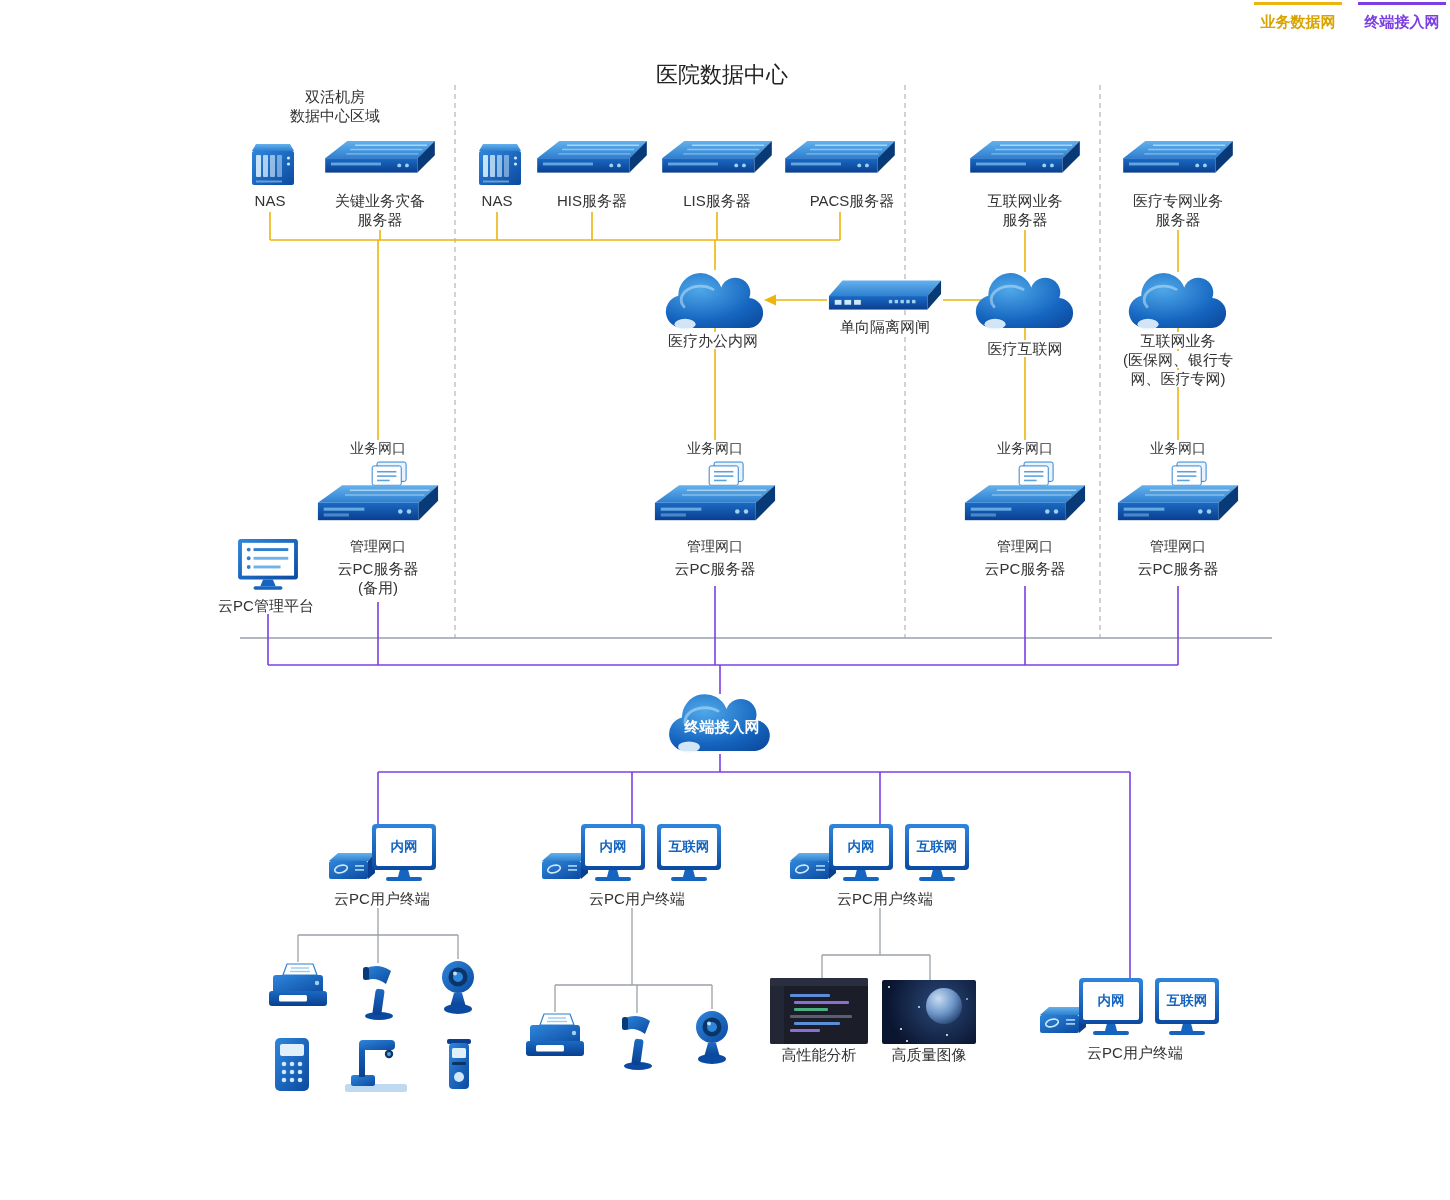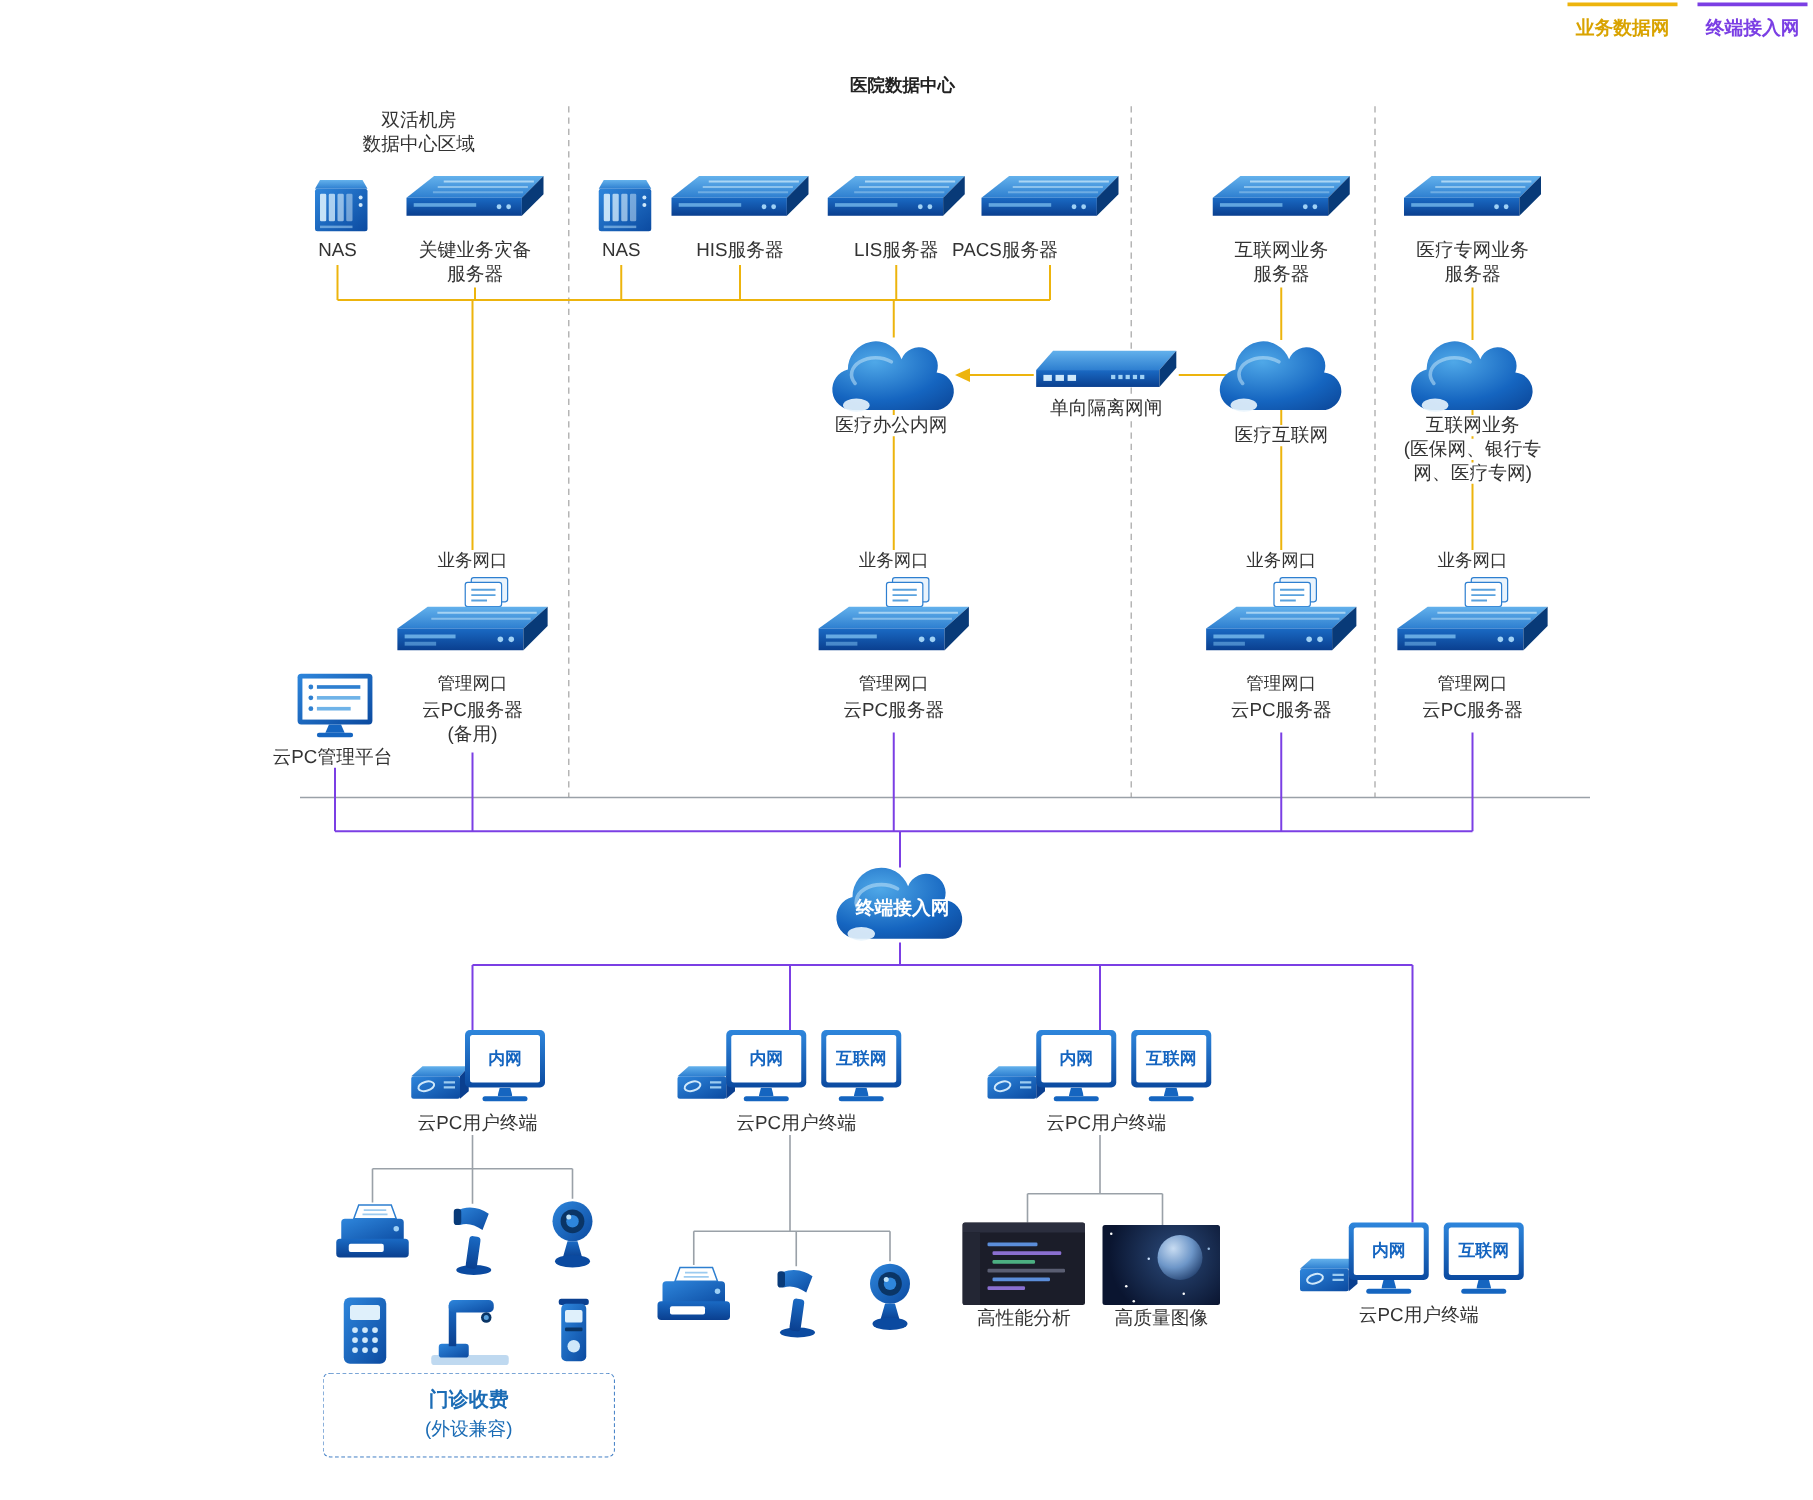--- a/index.html
+++ b/index.html
@@ -10,21 +10,21 @@
   .cx{transform:translateX(-50%)}
   .lbl{position:absolute;transform:translateX(-50%);white-space:nowrap;font-size:15px;color:#333;text-align:right;line-height:1.15}
   .lbl.sm{font-size:14px}
   .lbl.bgw{background:#fff;padding:0 3px}
   .lbl.white{color:#fff;font-weight:bold}
   #wires{position:absolute;left:0;top:0}
   .ln-y{stroke:#EDB40D;stroke-width:1.6;fill:none}
   .ln-p{stroke:#7B3FE4;stroke-width:1.6;fill:none}
   .ln-g{stroke:#9AA1A8;stroke-width:1.3;fill:none}
   .ln-d{stroke:#B5B5B5;stroke-width:1.2;fill:none;stroke-dasharray:5 4}
-  .page-title{position:absolute;left:722px;top:60px;transform:translateX(-50%);font-size:14px;font-weight:bold;color:#222;white-space:nowrap}
+  .page-title{position:absolute;left:722px;top:60px;transform:translateX(-50%);font-size:22px;font-weight:normal;color:#222;white-space:nowrap}
   .legend{position:absolute;top:2px;display:flex;flex-direction:column;align-items:center;width:92px}
   .legend .bar{width:88px;height:3px;margin-bottom:8px}
   .legend .txt{font-size:15px;font-weight:bold;white-space:nowrap}
   
   .monitor{position:absolute;transform:translateX(-50%);width:64px;text-align:center}
   .mon-screen{height:46px;background:linear-gradient(#2E86DC,#0B4AA0);border-radius:4px;padding:4px}
   .mon-screen span{display:block;background:#fff;height:38px;line-height:37px;font-size:13.5px;font-weight:bold;color:#1565C0;border-radius:2px;overflow:hidden}
   .mon-neck{width:12px;height:7px;background:#1565C0;margin:0 auto;clip-path:polygon(15% 0,85% 0,100% 100%,0 100%)}
   .mon-base{width:36px;height:4px;background:#1565C0;margin:0 auto;border-radius:2px}
   
@@ -300,21 +300,21 @@
   <div class="lbl" style="left:592px;top:192px">HIS服务器</div>
 
   <svg class="abs cx" style="left:717px;top:138px" width="116" height="50">
       <use href="#sym-server"></use>
     </svg>
   <div class="lbl" style="left:717px;top:192px">LIS服务器</div>
 
   <svg class="abs cx" style="left:840px;top:138px" width="116" height="50">
       <use href="#sym-server"></use>
     </svg>
-  <div class="lbl" style="left:804px;top:192px">PACS服务器</div>
+  <div class="lbl" style="left:852px;top:192px">PACS服务器</div>
 
   <svg class="abs cx" style="left:1025px;top:138px" width="116" height="50">
       <use href="#sym-server"></use>
     </svg>
   <div class="lbl" style="left:1025px;top:192px">互联网业务</div>
   <div class="lbl" style="left:1025px;top:211px">服务器</div>
 
   <svg class="abs cx" style="left:1178px;top:138px" width="116" height="50">
       <use href="#sym-server"></use>
     </svg>
@@ -491,18 +491,14 @@
     <div class="cl" style="left:20px;top:51px;width:30px;background:#8A6FD0"></div>
   </div>
   <div class="lbl" style="left:819px;top:1046px">高性能分析</div>
 
   <div class="img-quality" style="left:882px;top:980px">
     <div class="stars"></div>
       <div class="planet"></div>
   </div>
   <div class="lbl" style="left:929px;top:1046px">高质量图像</div>
 
-  <div class="gbox" style="left:258px;top:1098px;width:234px;height:68px">
-    <div class="t">门诊收费</div>
-    <div class="s">(外设兼容)</div>
-  </div>
 
 </div>
 
 </body></html>

